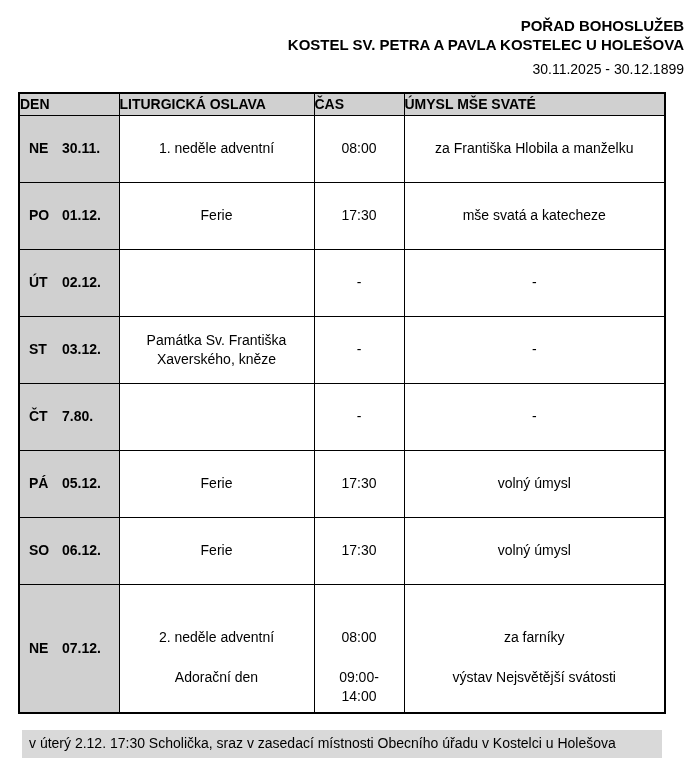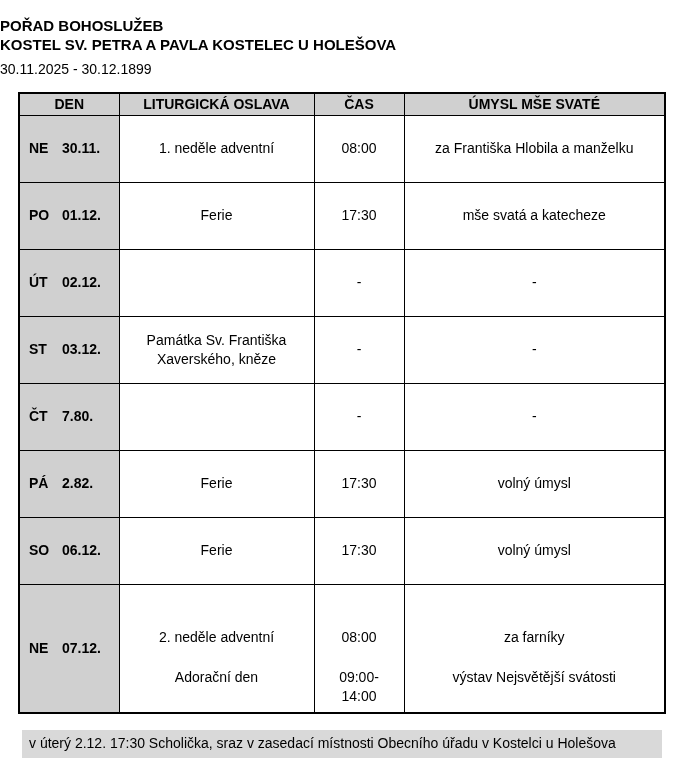--- a/index.html
+++ b/index.html
@@ -4,38 +4,38 @@
 <style>
   * { box-sizing: border-box; margin: 0; padding: 0; }
   html, body { background: #ffffff; }
   body {
     width: 684px;
     height: 768px;
     font-family: "Liberation Sans", sans-serif;
     color: #000;
     overflow: hidden;
   }
-  .doc-header { text-align: left; padding-top: 16px; }
+  .doc-header { text-align: right; padding-top: 16px; }
   .doc-title { font-size: 15px; font-weight: bold; line-height: 19px; }
   .doc-date  { font-size: 14px; font-weight: normal; margin-top: 7px; }
 
   table.schedule {
     border-collapse: collapse;
     width: 648px;
     margin: 15px auto 0;
     border: 2px solid var(--border, #000);
     table-layout: fixed;
   }
   .schedule th, .schedule td { border: 1px solid var(--border, #000); }
   .schedule th {
     background: var(--header-bg, #d0d0d0);
     font-size: 14px;
     font-weight: bold;
     height: 22px;
-    text-align: center;
+    text-align: left;
   }
   .schedule td {
     height: 67px;
     font-size: 14px;
     text-align: center;
     vertical-align: middle;
     padding: 2px 16px;
     line-height: 19px;
   }
   td.den {
@@ -128,21 +128,21 @@
         <td class="den">
           <span class="day">ČT</span><span>7.80.</span>
         </td>
         <td></td>
         <td>-</td>
         <td>-</td>
       </tr>
 
       <tr>
         <td class="den">
-          <span class="day">PÁ</span><span>2.82.</span>
+          <span class="day">PÁ</span><span>05.12.</span>
         </td>
         <td>Ferie</td>
         <td>17:30</td>
         <td>volný úmysl</td>
       </tr>
 
       <tr>
         <td class="den">
           <span class="day">SO</span><span>06.12.</span>
         </td>

